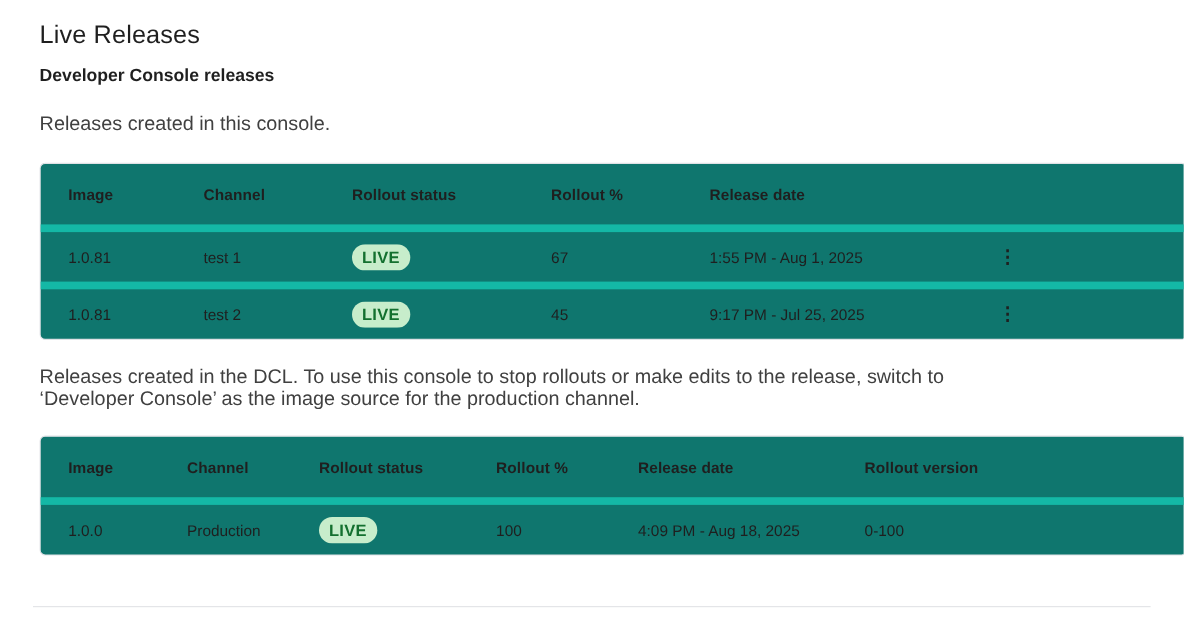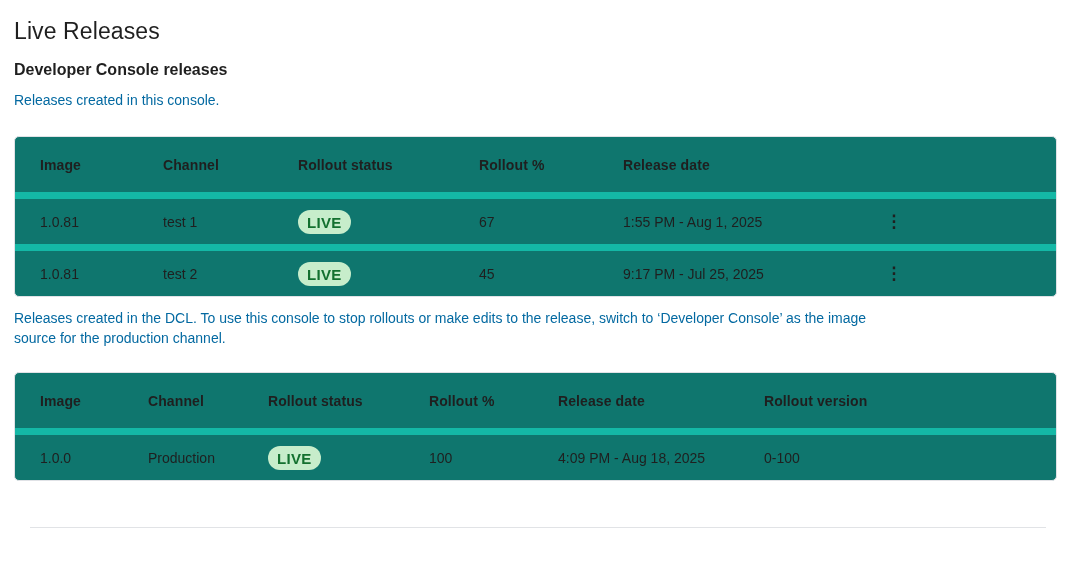--- a/index.html
+++ b/index.html
@@ -3,40 +3,40 @@
 <meta charset="utf-8">
 <style>
   * { box-sizing: border-box; margin: 0; padding: 0; }
   html, body {
     width: 1076px; height: 582px;
     background: #ffffff;
     font-family: "Liberation Sans", sans-serif;
     color: #1f1f1f;
     overflow: hidden;
   }
-  .content { padding-left: 14px; padding-right: 30px; }
+  .content { padding-left: 36px; padding-right: 30px; }
 
   .page-title {
     margin-top: 18px;
     font-size: 23px;
     font-weight: 400;
     color: #1f1f1f;
     letter-spacing: 0.1px;
   }
   .section-heading {
     margin-top: 16px;
     font-size: 16px;
     font-weight: 700;
     color: #1f1f1f;
   }
   .section-desc {
-    margin-top: 11px;
-    font-size: 14px;
+    margin-top: 23px;
+    font-size: 18px;
     line-height: 20px;
-    color: #0369a1;
+    color: #404040;
     max-width: 890px;
   }
 
   .rtable {
     margin-top: 26px;
     width: 1043px;
     border: 1px solid #e0e2e6;
     border-radius: 5px;
     background: #0f766e;
   }

